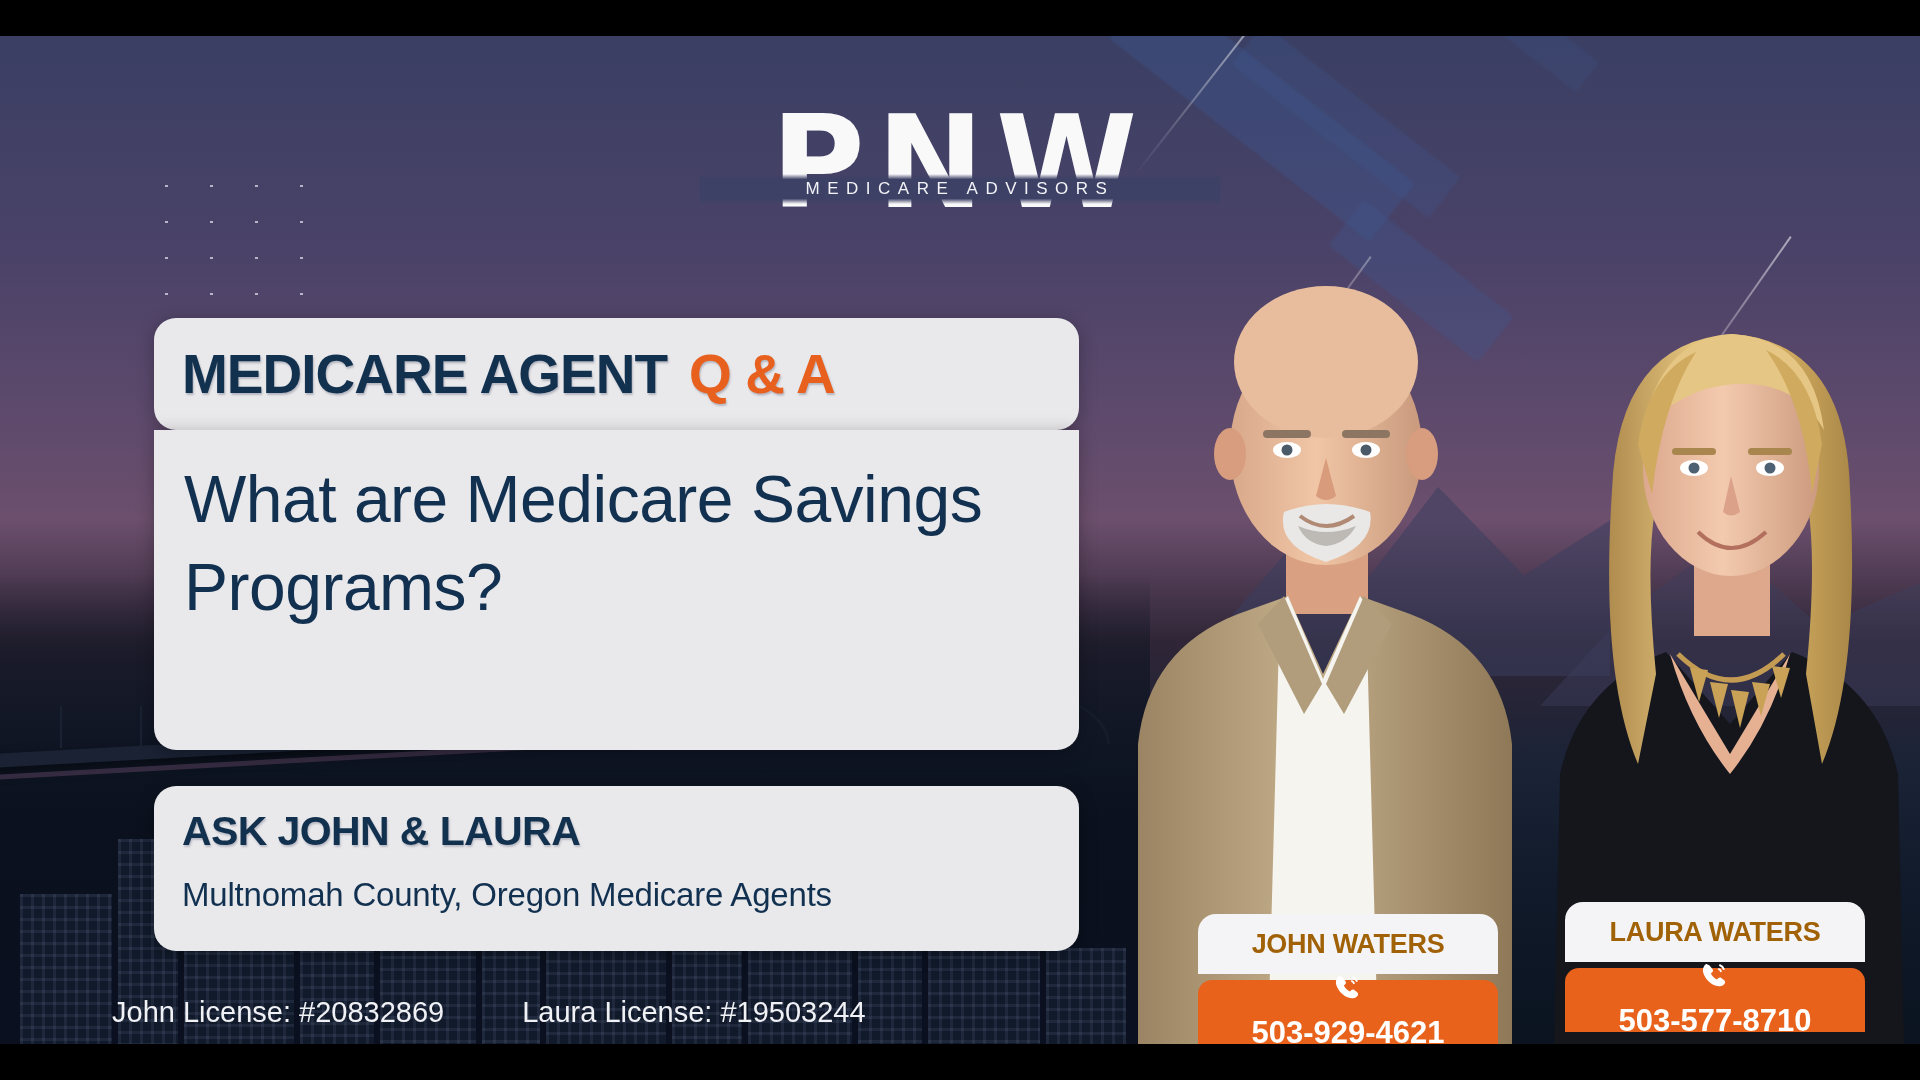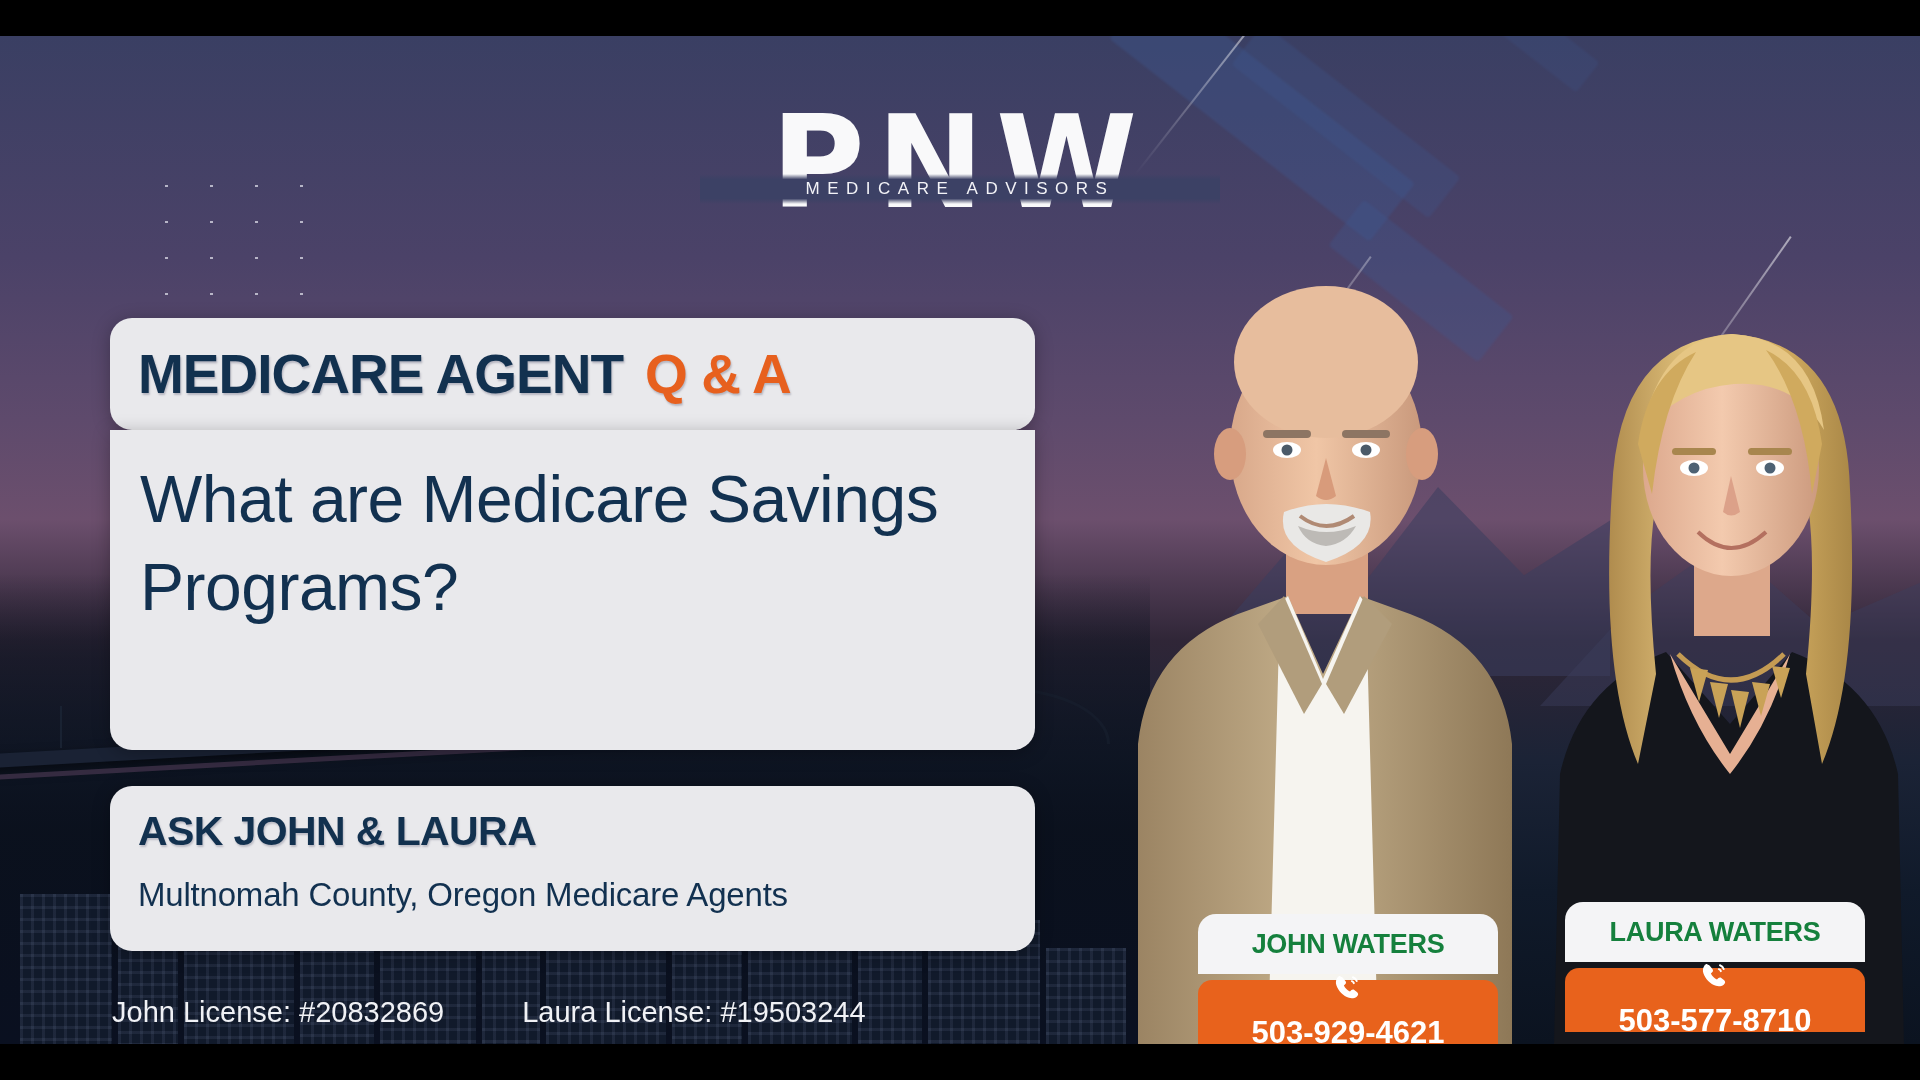--- a/index.html
+++ b/index.html
@@ -66,21 +66,21 @@
       letter-spacing:12px; color:#ffffff; text-align:center; line-height:150px;
       opacity:.97; }
   #logo-band { position:absolute; left:0; top:86px; width:100%; height:30px;
       background:linear-gradient(to bottom, rgba(58,63,99,0) 0%, #3c4165 18%, #3c4165 82%, rgba(58,63,99,0) 100%); }
   #logo-sub { position:absolute; left:0; top:86px; width:100%; height:30px;
       font-size:17px; letter-spacing:7.5px; color:#f3f3f7; text-align:center;
       line-height:30px; font-weight:400; }
 
   
   .card { position:absolute; background:#e9e9ec; border-radius:22px;
-          box-shadow:0 3px 18px rgba(0,0,0,.28); }
+          box-shadow:0 3px 18px rgba(0,0,0,.28);margin-left:44px; }
   #card-kicker { left:110px; top:282px; width:925px; height:112px; }
   #kicker-text { position:absolute; left:28px; top:0; height:112px; display:flex;
                  align-items:center; font-size:55px; font-weight:bold;
                  letter-spacing:-1px; white-space:nowrap;
                  text-shadow:1px 2px 2px rgba(120,120,140,.45); }
   .kick-dark { color:#12314f; }
   .kick-orange { color:#e7601e; margin-left:22px; }
 
   #card-question { left:110px; top:394px; width:925px; height:320px;
                    border-top-left-radius:0; border-top-right-radius:0; }
@@ -103,21 +103,21 @@
   .person { position:absolute; bottom:0; overflow:hidden; }
   #person-john { left:1108px; width:430px; height:800px; }
   #person-laura { left:1520px; width:420px; height:790px; }
 
   
   .badge { position:absolute; width:300px; }
   #badge-john { left:1198px; bottom:0; }
   #badge-laura { left:1565px; bottom:12px; }
   .badge-name { height:60px; background:#f4f4f6; border-radius:18px 18px 0 0;
                 display:flex; align-items:center; justify-content:center;
-                color:#15803d; font-weight:bold; font-size:27px; letter-spacing:-.3px; }
+                color:#a16207; font-weight:bold; font-size:27px; letter-spacing:-.3px; }
   .badge-phone { height:64px; background:#e8621c; border-radius:14px 14px 0 0;
                  display:flex; align-items:center; justify-content:center; gap:12px;
                  color:#fff; font-weight:bold; font-size:31px; letter-spacing:0px;
                  margin-top:6px;flex-direction:column; }
   .phone-ico { width:30px; height:30px; flex:0 0 30px; }
 </style>
 </head>
 <body>
 
 <div id="stage">

